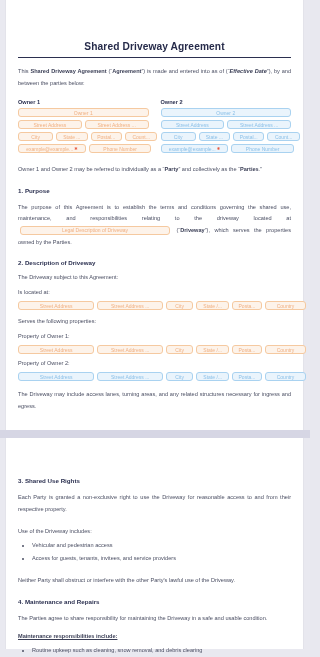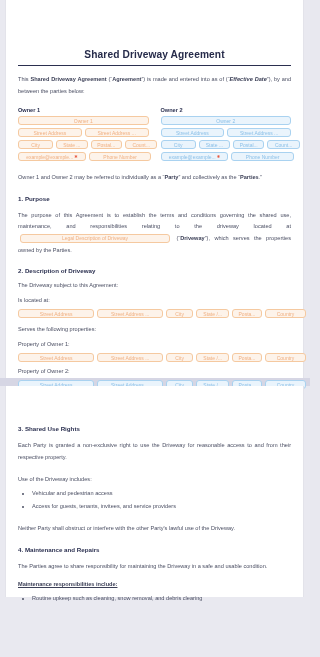--- a/index.html
+++ b/index.html
@@ -13,21 +13,21 @@
   #root { width: 310px; height: 657px; position: relative; background:#e9e9f0; }
 
   .page {
     position: relative;
     background: #ffffff;
     margin: 0 6px 0 5px;
     border-left: 1px solid #e3e3ea;
     border-right: 1px solid #e3e3ea;
     padding: 0 12px;
   }
-  .page-1 { height: 378px; padding-top: 8px; }
+  .page-1 { height: 430px; padding-top: 0; }
   .page-gap { height: 8px; background: #d6d6e4; margin: 0; }
   .page-2 { height: 211px; }
 
   .doc-title {
     text-align: center;
     color: #262b4a;
     font-size: 10.2px;
     font-weight: bold;
     letter-spacing: .1px;
     padding-top: 41px;

